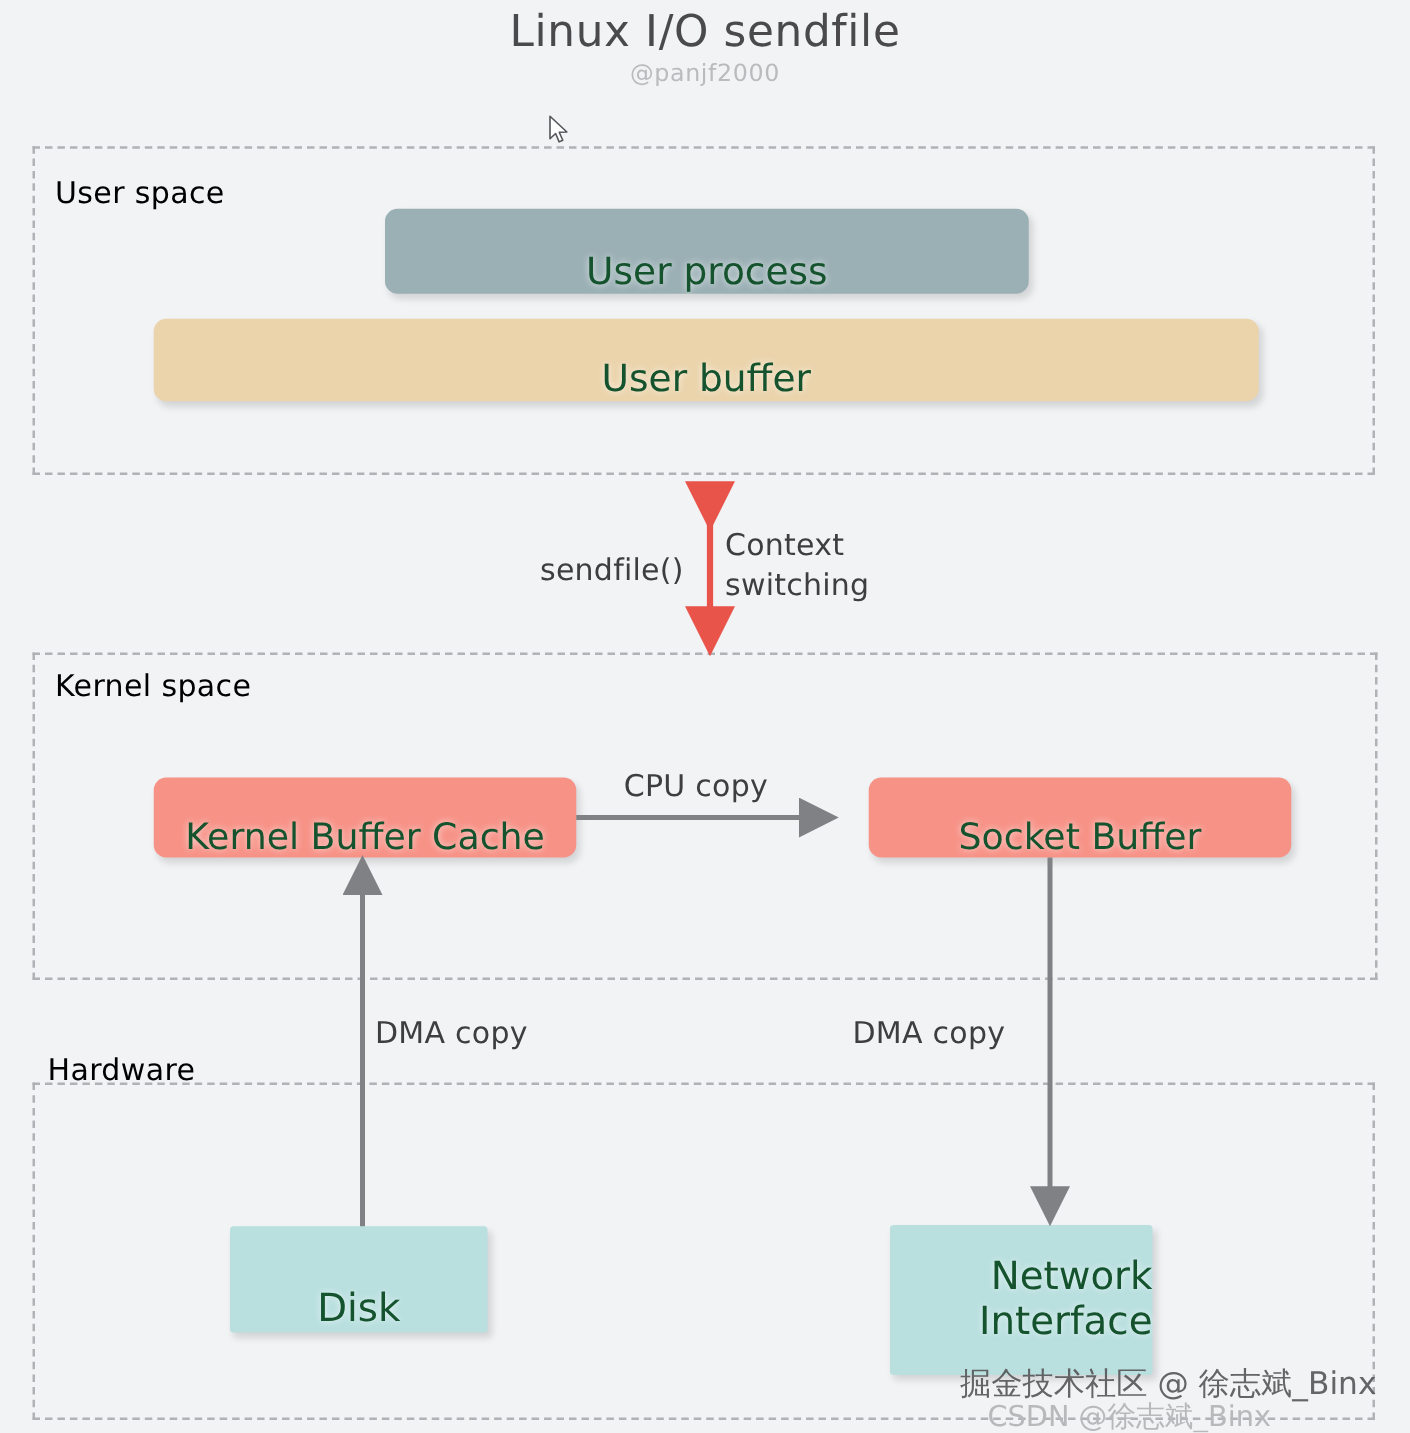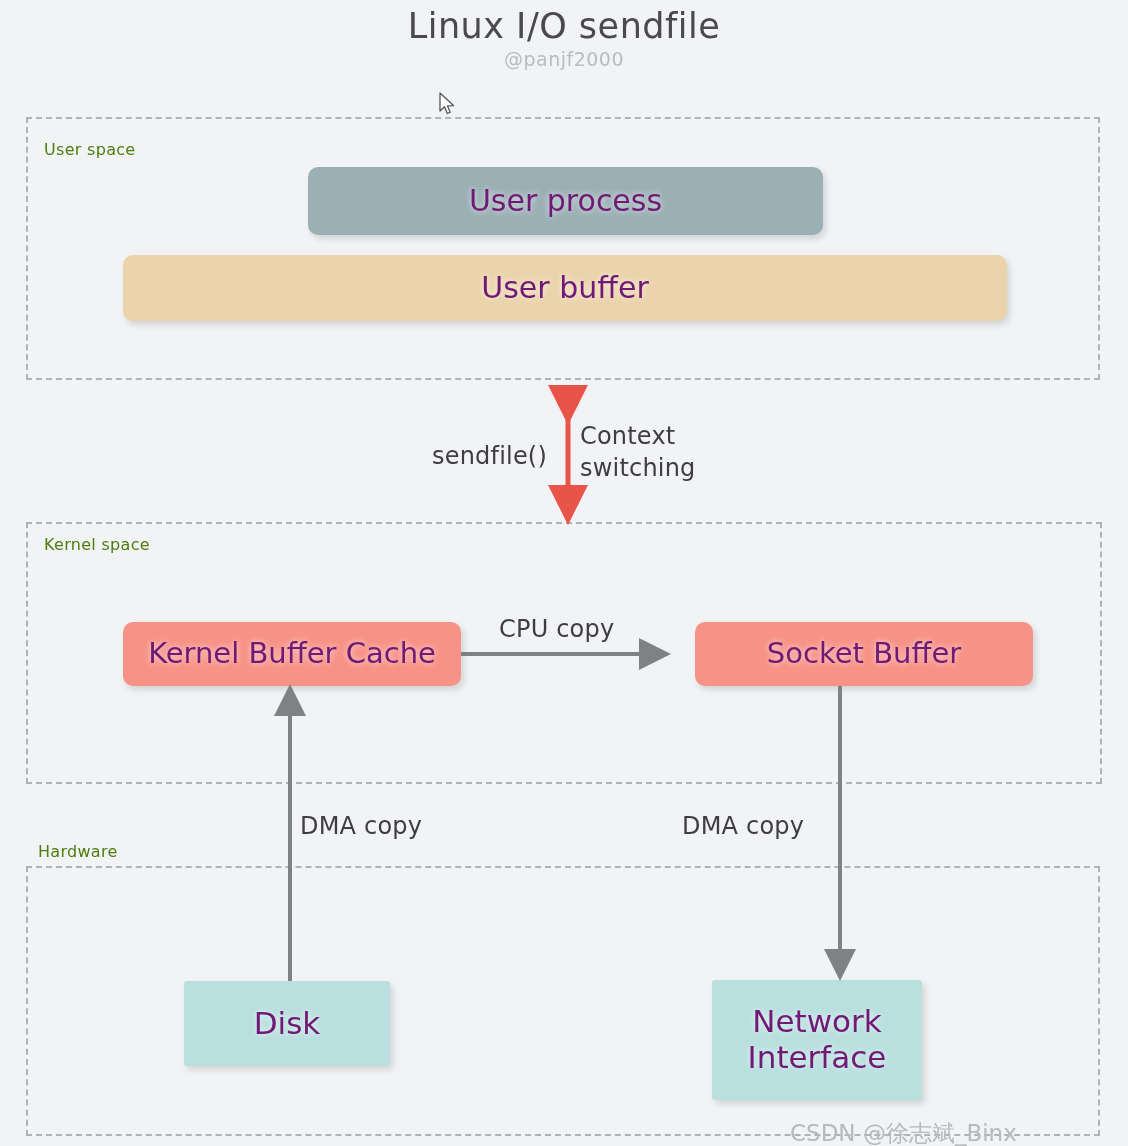--- a/index.html
+++ b/index.html
@@ -42,42 +42,42 @@
 
   
   .region {
     position: absolute;
     border: 2px dashed #b0b2b5;
     box-sizing: border-box;
     background: transparent;
   }
   .region-label {
     position: absolute;
-    font-size: 16px;
-    color: #4d7c0f;
+    font-size: 24px;
+    color: #000000;
     letter-spacing: 0.3px;
     white-space: nowrap;
   }
 
   #region-user  { left: 26px;  top: 117px; width: 1074px; height: 263px; }
   #label-user   { left: 44px;  top: 140px; }
   #region-kernel{ left: 26px;  top: 522px; width: 1076px; height: 262px; }
   #label-kernel { left: 44px;  top: 535px; }
   #region-hw    { left: 26px;  top: 866px; width: 1074px; height: 270px; }
   #label-hw     { left: 38px;  top: 842px; }
 
   
   .box {
     position: absolute;
     box-sizing: border-box;
     display: flex;
-    align-items: center;
+    align-items: flex-end;
     justify-content: center;
     text-align: center;
-    color: #701a75;
+    color: #14532d;
     text-shadow: 0 0 6px rgba(255,255,255,0.75);
     box-shadow: 3px 4px 6px rgba(0,0,0,0.13);
     line-height: 1.15;
   }
 
   #box-user-process {
     left: 308px; top: 167px; width: 515px; height: 68px;
     background: #9bb0b5;
     border-radius: 10px;
     font-size: 30px;
@@ -225,19 +225,20 @@
 
   <div class="conn-label" id="label-sendfile">sendfile()</div>
   <div class="conn-label" id="label-context">
     <div>Context</div>
     <div>switching</div>
   </div>
   <div class="conn-label" id="label-cpu-copy">CPU copy</div>
   <div class="conn-label" id="label-dma-left">DMA copy</div>
   <div class="conn-label" id="label-dma-right">DMA copy</div>
 
+  <div class="watermark" id="wm-juejin">掘金技术社区 @ 徐志斌_Binx</div>
   <div class="watermark" id="wm-csdn">CSDN @徐志斌_Binx</div>
 
   <svg id="cursor" viewBox="0 0 20 26">
     <path d="M2,1 L2,19 L6.5,14.8 L9.3,21.5 L12.2,20.2 L9.4,13.8 L15.5,13.6 Z" fill="#ffffff" stroke="#55575a" stroke-width="1.3" stroke-linejoin="round"></path>
   </svg>
 
 </div>
 
 </body></html>

